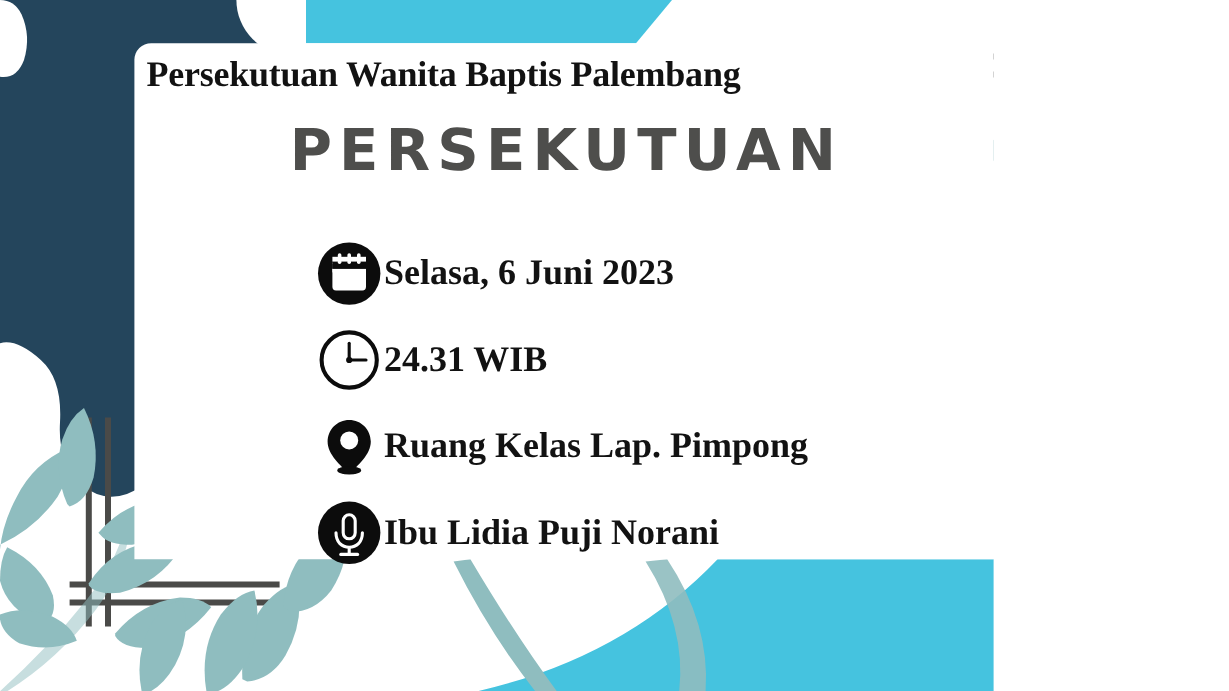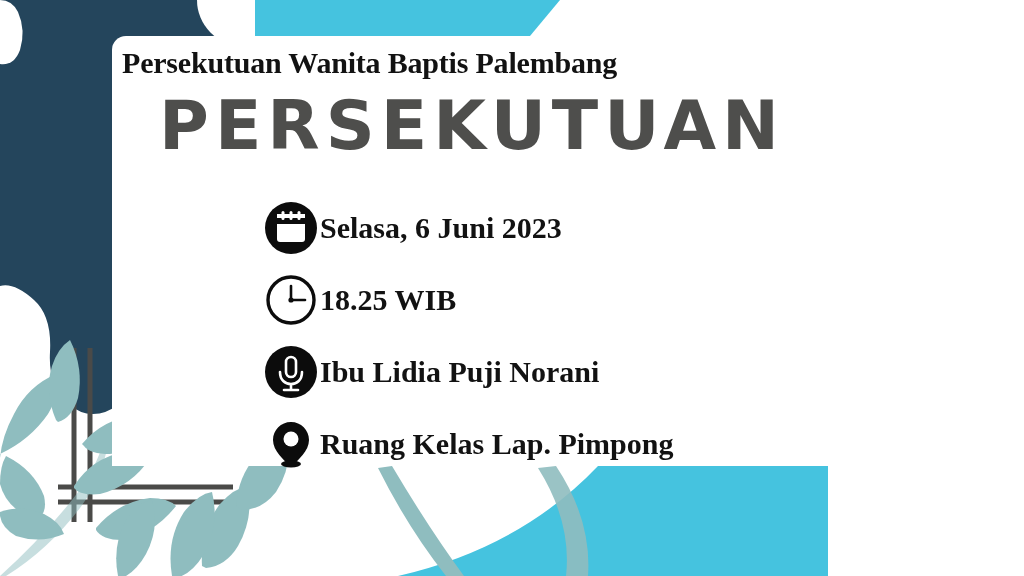--- a/index.html
+++ b/index.html
@@ -55,21 +55,21 @@
     white-space: nowrap;
   }
   .main-title {
     position: absolute;
     left: 112px;
     top: 90px;
     width: 720px;
     text-align: center;
     font-family: "DejaVu Sans", sans-serif;
     font-weight: bold;
-    font-size: 68px;
+    font-size: 48px;
     line-height: 72px;
     letter-spacing: 6px;
     color: #4e4e4c;
     z-index: 10;
     white-space: nowrap;
   }
 
   
   .details {
     position: absolute;
@@ -192,42 +192,42 @@
 
     <div class="detail-row">
       <span class="detail-icon">
         <svg width="54" height="54" viewBox="0 0 54 54">
           <circle cx="27" cy="27" r="23" fill="none" stroke="#0c0c0c" stroke-width="3.4"></circle>
           <line x1="27" y1="27" x2="27" y2="13" stroke="#0c0c0c" stroke-width="2.6" stroke-linecap="round"></line>
           <line x1="27" y1="27" x2="41" y2="27" stroke="#0c0c0c" stroke-width="2.6" stroke-linecap="round"></line>
           <circle cx="27" cy="27" r="2.6" fill="#0c0c0c"></circle>
         </svg>
       </span>
-      <span class="detail-text">18.25 WIB</span>
+      <span class="detail-text">24.31 WIB</span>
+    </div>
+
+    <div class="detail-row">
+      <span class="detail-icon">
+        <svg width="54" height="54" viewBox="0 0 54 54">
+          <path d="M27 5 C17 5 9 13 9 23 C9 34 20 43 27 50 C34 43 45 34 45 23 C45 13 37 5 27 5 Z" fill="#0c0c0c"></path>
+          <circle cx="27" cy="22" r="7.5" fill="#ffffff"></circle>
+          <path d="M17 45 Q27 52 37 45 Q27 50 17 45 Z" fill="#0c0c0c"></path>
+          <ellipse cx="27" cy="47" rx="10" ry="3.5" fill="#0c0c0c"></ellipse>
+        </svg>
+      </span>
+      <span class="detail-text">Ruang Kelas Lap. Pimpong</span>
     </div>
 
     <div class="detail-row">
       <span class="detail-icon">
         <svg width="54" height="54" viewBox="0 0 54 54">
           <circle cx="27" cy="27" r="26" fill="#0c0c0c"></circle>
           <rect x="22" y="12" width="10" height="20" rx="5" fill="none" stroke="#ffffff" stroke-width="2.6"></rect>
           <path d="M16 27 C16 35 21 39 27 39 C33 39 38 35 38 27" fill="none" stroke="#ffffff" stroke-width="2.6" stroke-linecap="round"></path>
           <line x1="27" y1="39" x2="27" y2="45" stroke="#ffffff" stroke-width="2.6"></line>
           <line x1="20" y1="45" x2="34" y2="45" stroke="#ffffff" stroke-width="2.6" stroke-linecap="round"></line>
         </svg>
       </span>
       <span class="detail-text">Ibu Lidia Puji Norani</span>
     </div>
 
-    <div class="detail-row">
-      <span class="detail-icon">
-        <svg width="54" height="54" viewBox="0 0 54 54">
-          <path d="M27 5 C17 5 9 13 9 23 C9 34 20 43 27 50 C34 43 45 34 45 23 C45 13 37 5 27 5 Z" fill="#0c0c0c"></path>
-          <circle cx="27" cy="22" r="7.5" fill="#ffffff"></circle>
-          <path d="M17 45 Q27 52 37 45 Q27 50 17 45 Z" fill="#0c0c0c"></path>
-          <ellipse cx="27" cy="47" rx="10" ry="3.5" fill="#0c0c0c"></ellipse>
-        </svg>
-      </span>
-      <span class="detail-text">Ruang Kelas Lap. Pimpong</span>
-    </div>
-
   </div>
 </div>
 
 </body></html>

